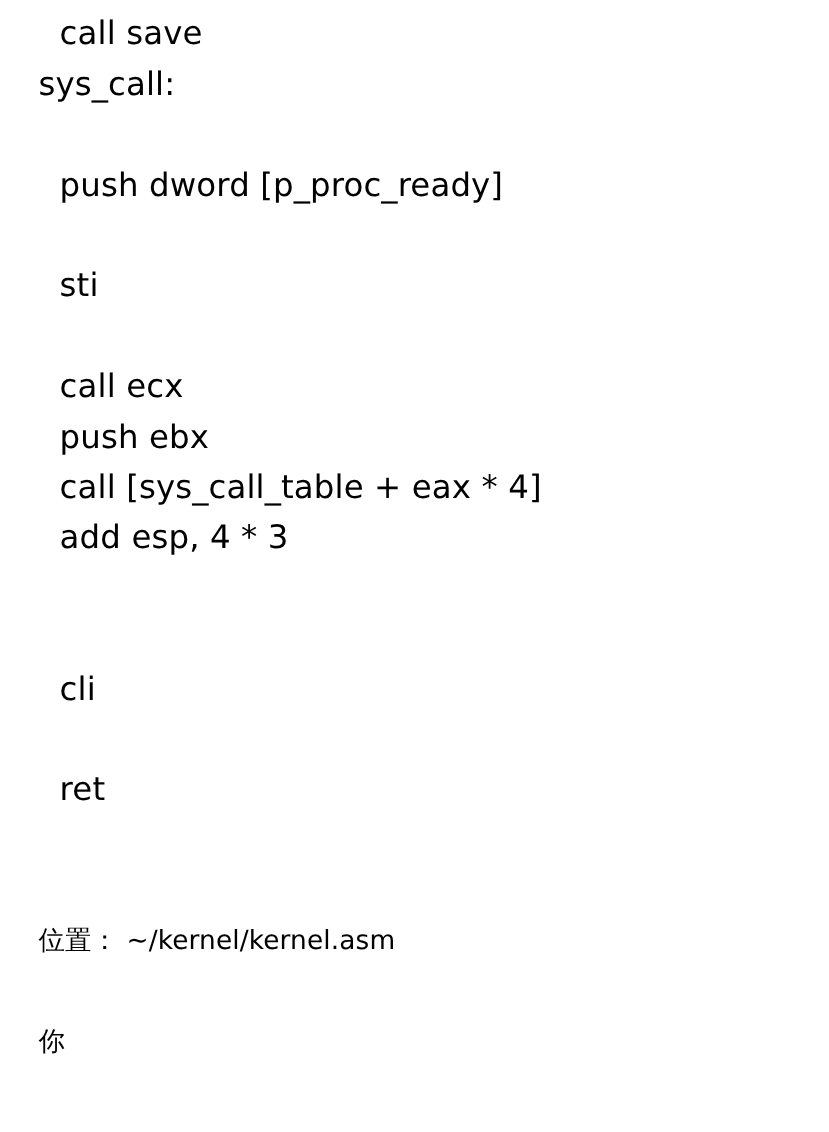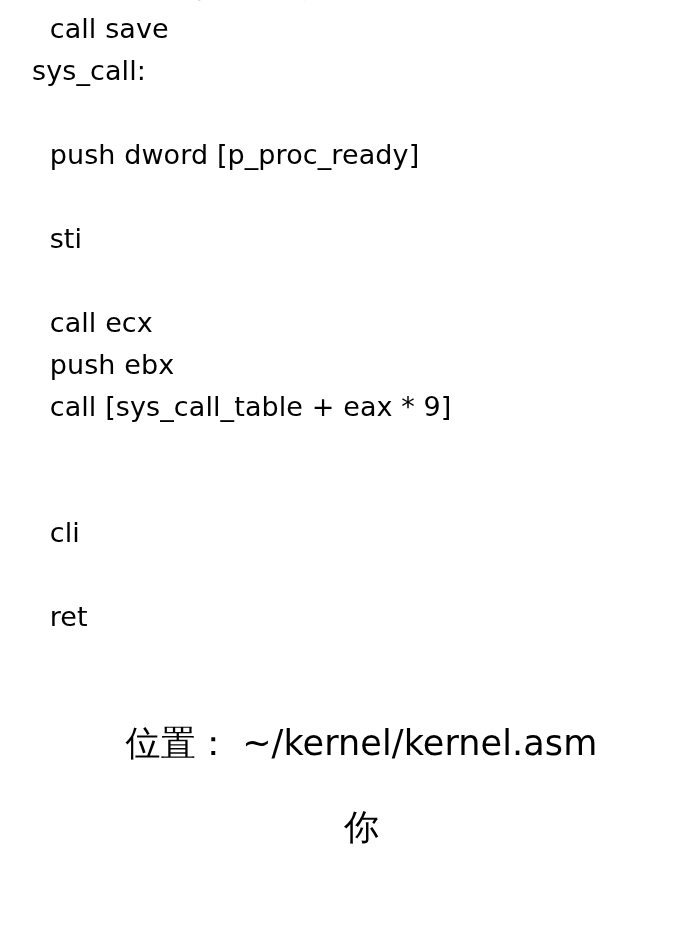--- a/index.html
+++ b/index.html
@@ -44,22 +44,21 @@
   
   .line.indent {
     padding-left: 41px;
   }
 
   .line.blank {
     height: 42px;
   }
 
   .line.prose {
-    font-size: 35px;
-    text-align: center;
+    font-size: 22px;
   }
 
   .line.clipped-top {
     color: #111111;
   }
 </style>
 </head>
 <body>
 
 <div class="viewport">
@@ -78,22 +77,23 @@
     <div class="line blank"></div>
 
     <div class="line indent"> sti</div>
 
     <div class="line blank"></div>
 
     <div class="line indent"> call ecx</div>
 
     <div class="line indent"> push ebx</div>
 
-    <div class="line indent"> call [sys_call_table + eax * 9]</div>
+    <div class="line indent"> call [sys_call_table + eax * 4]</div>
 
+    <div class="line indent"> add esp, 4 * 3</div>
 
     <div class="line blank"></div>
 
 
     <div class="line blank"></div>
 
     <div class="line indent"> cli</div>
 
     <div class="line blank"></div>
 

